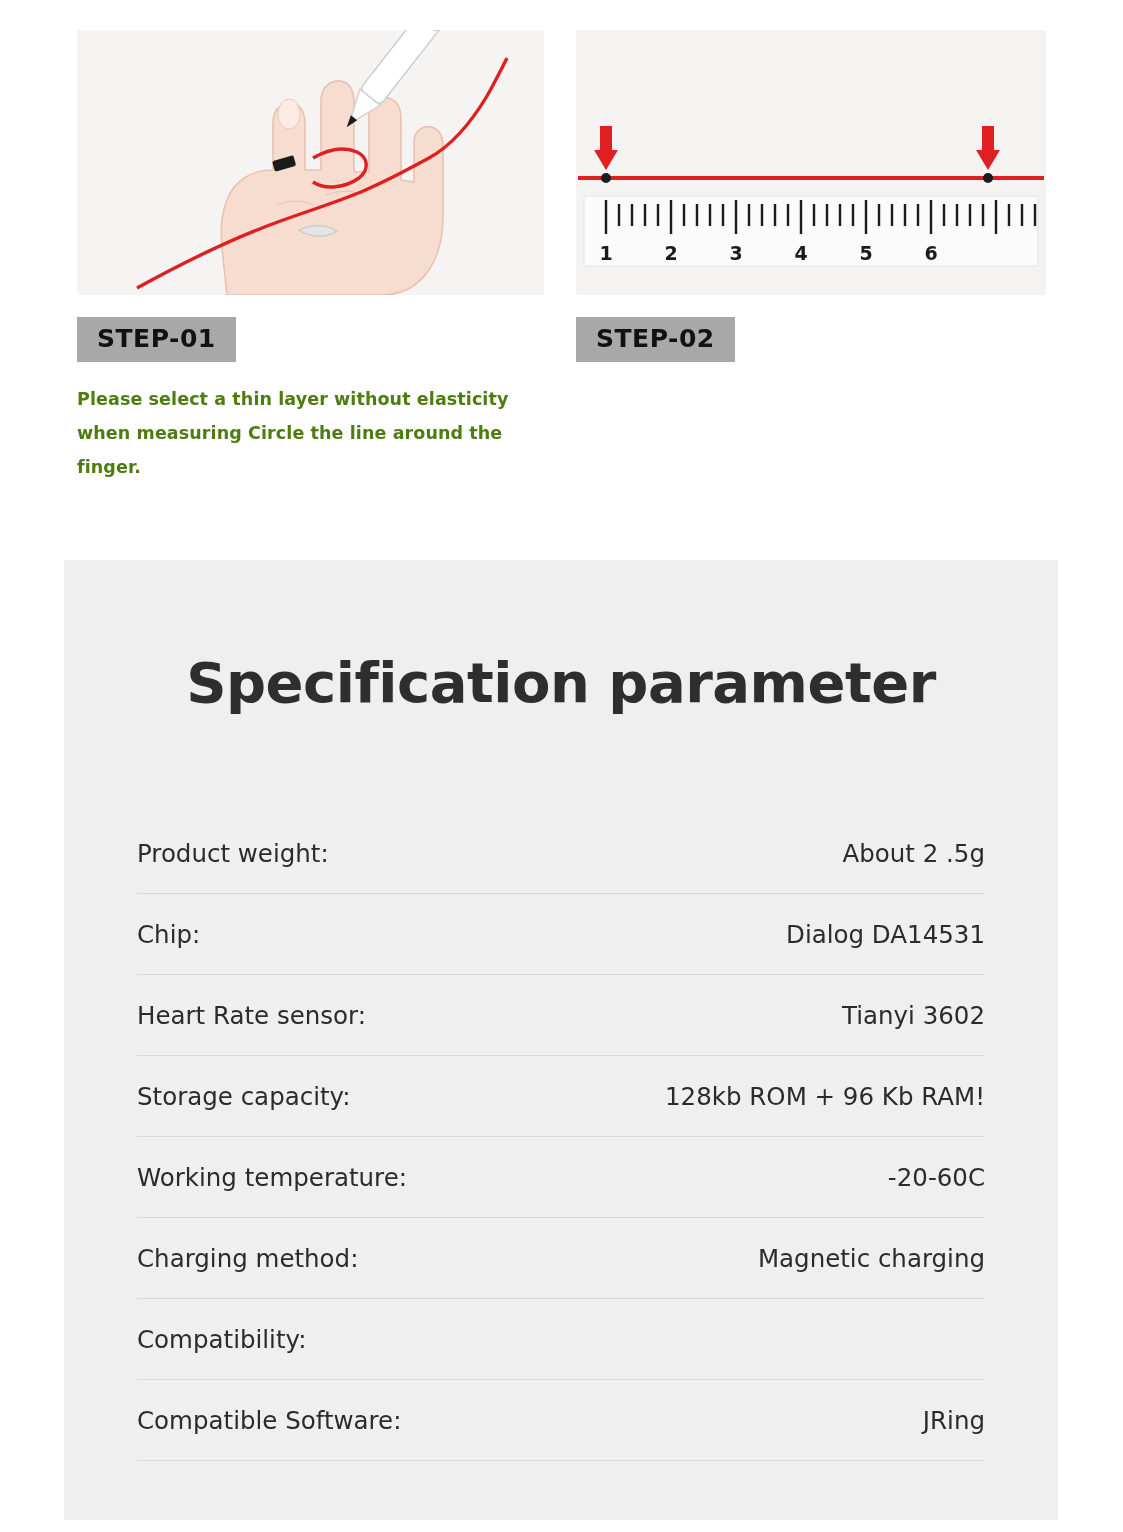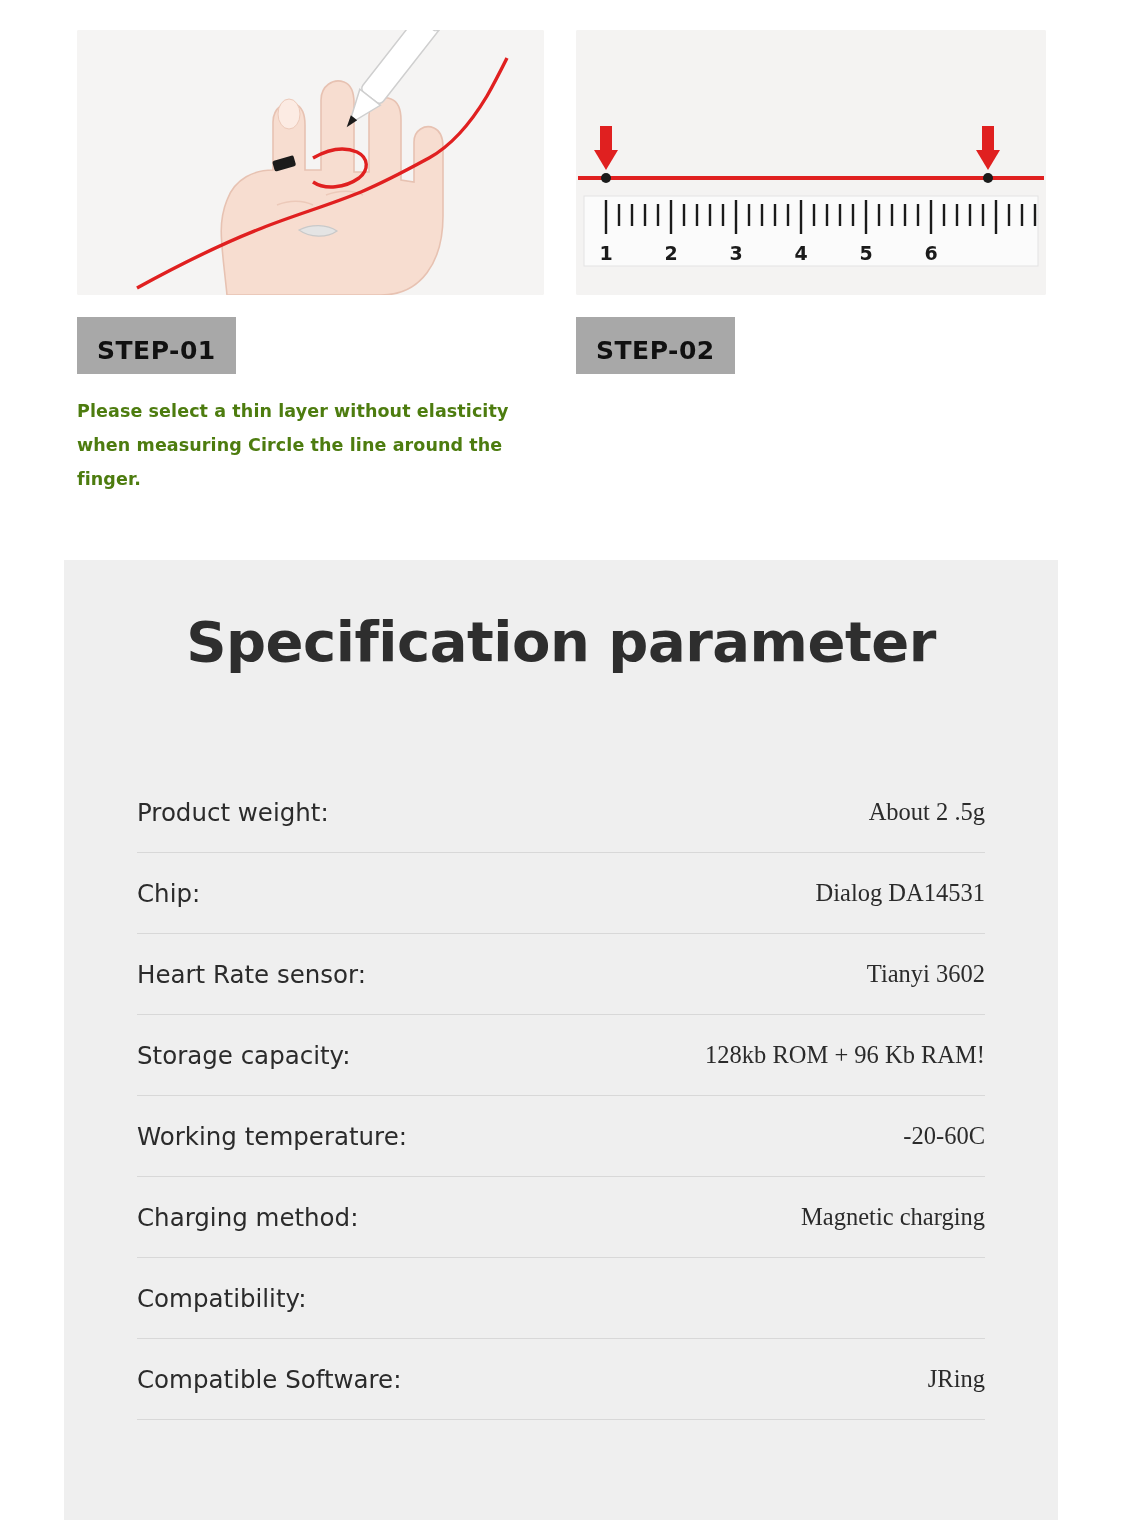--- a/index.html
+++ b/index.html
@@ -40,21 +40,21 @@
   }
 
   .step-badge {
     margin-top: 22px;
     display: inline-block;
     background: #a8a8a8;
     color: #111;
     font-weight: bold;
     font-size: 25px;
     letter-spacing: 0.5px;
-    padding: 19px 20px 9px 20px;
+    padding: 7px 20px 9px 20px;
     font-family: "DejaVu Sans", sans-serif;
   }
   .step-text {
     margin-top: 20px;
     font-size: 17.5px;
     line-height: 1.95;
     color: #4d7c0f;
     font-weight: bold;
     font-family: "DejaVu Sans", sans-serif;
     letter-spacing: 0.1px;
@@ -67,40 +67,40 @@
     top: 560px;
     width: 994px;
     height: 960px;
     background: #efefef;
   }
   .spec-title {
     text-align: center;
     font-size: 56px;
     font-weight: bold;
     color: #2e2e2e;
-    margin-top: 49px;
+    margin-top: 90px;
     letter-spacing: -0.5px;
     font-family: "DejaVu Sans", sans-serif;
   }
   .spec-table {
     margin: 98px auto 0 auto;
     width: 848px;
   }
   .spec-row {
     display: flex;
     justify-content: space-between;
     align-items: center;
     border-bottom: 1px solid #d8d8d8;
     height: 80px;
     font-size: 24.5px;
     color: #2b2b2b;
   }
   .spec-row:first-child { border-top: none; }
   .spec-key { text-align: left; white-space: nowrap; }
-  .spec-val { text-align: right; white-space: nowrap; font-family: Liberation Serif, serif; }
+  .spec-val { text-align: right; white-space: nowrap; }
 
   
   .page-edge {
     position: absolute;
     right: 0;
     top: 0;
     width: 63px;
     height: 460px;
     background: #ffffff;
   }

